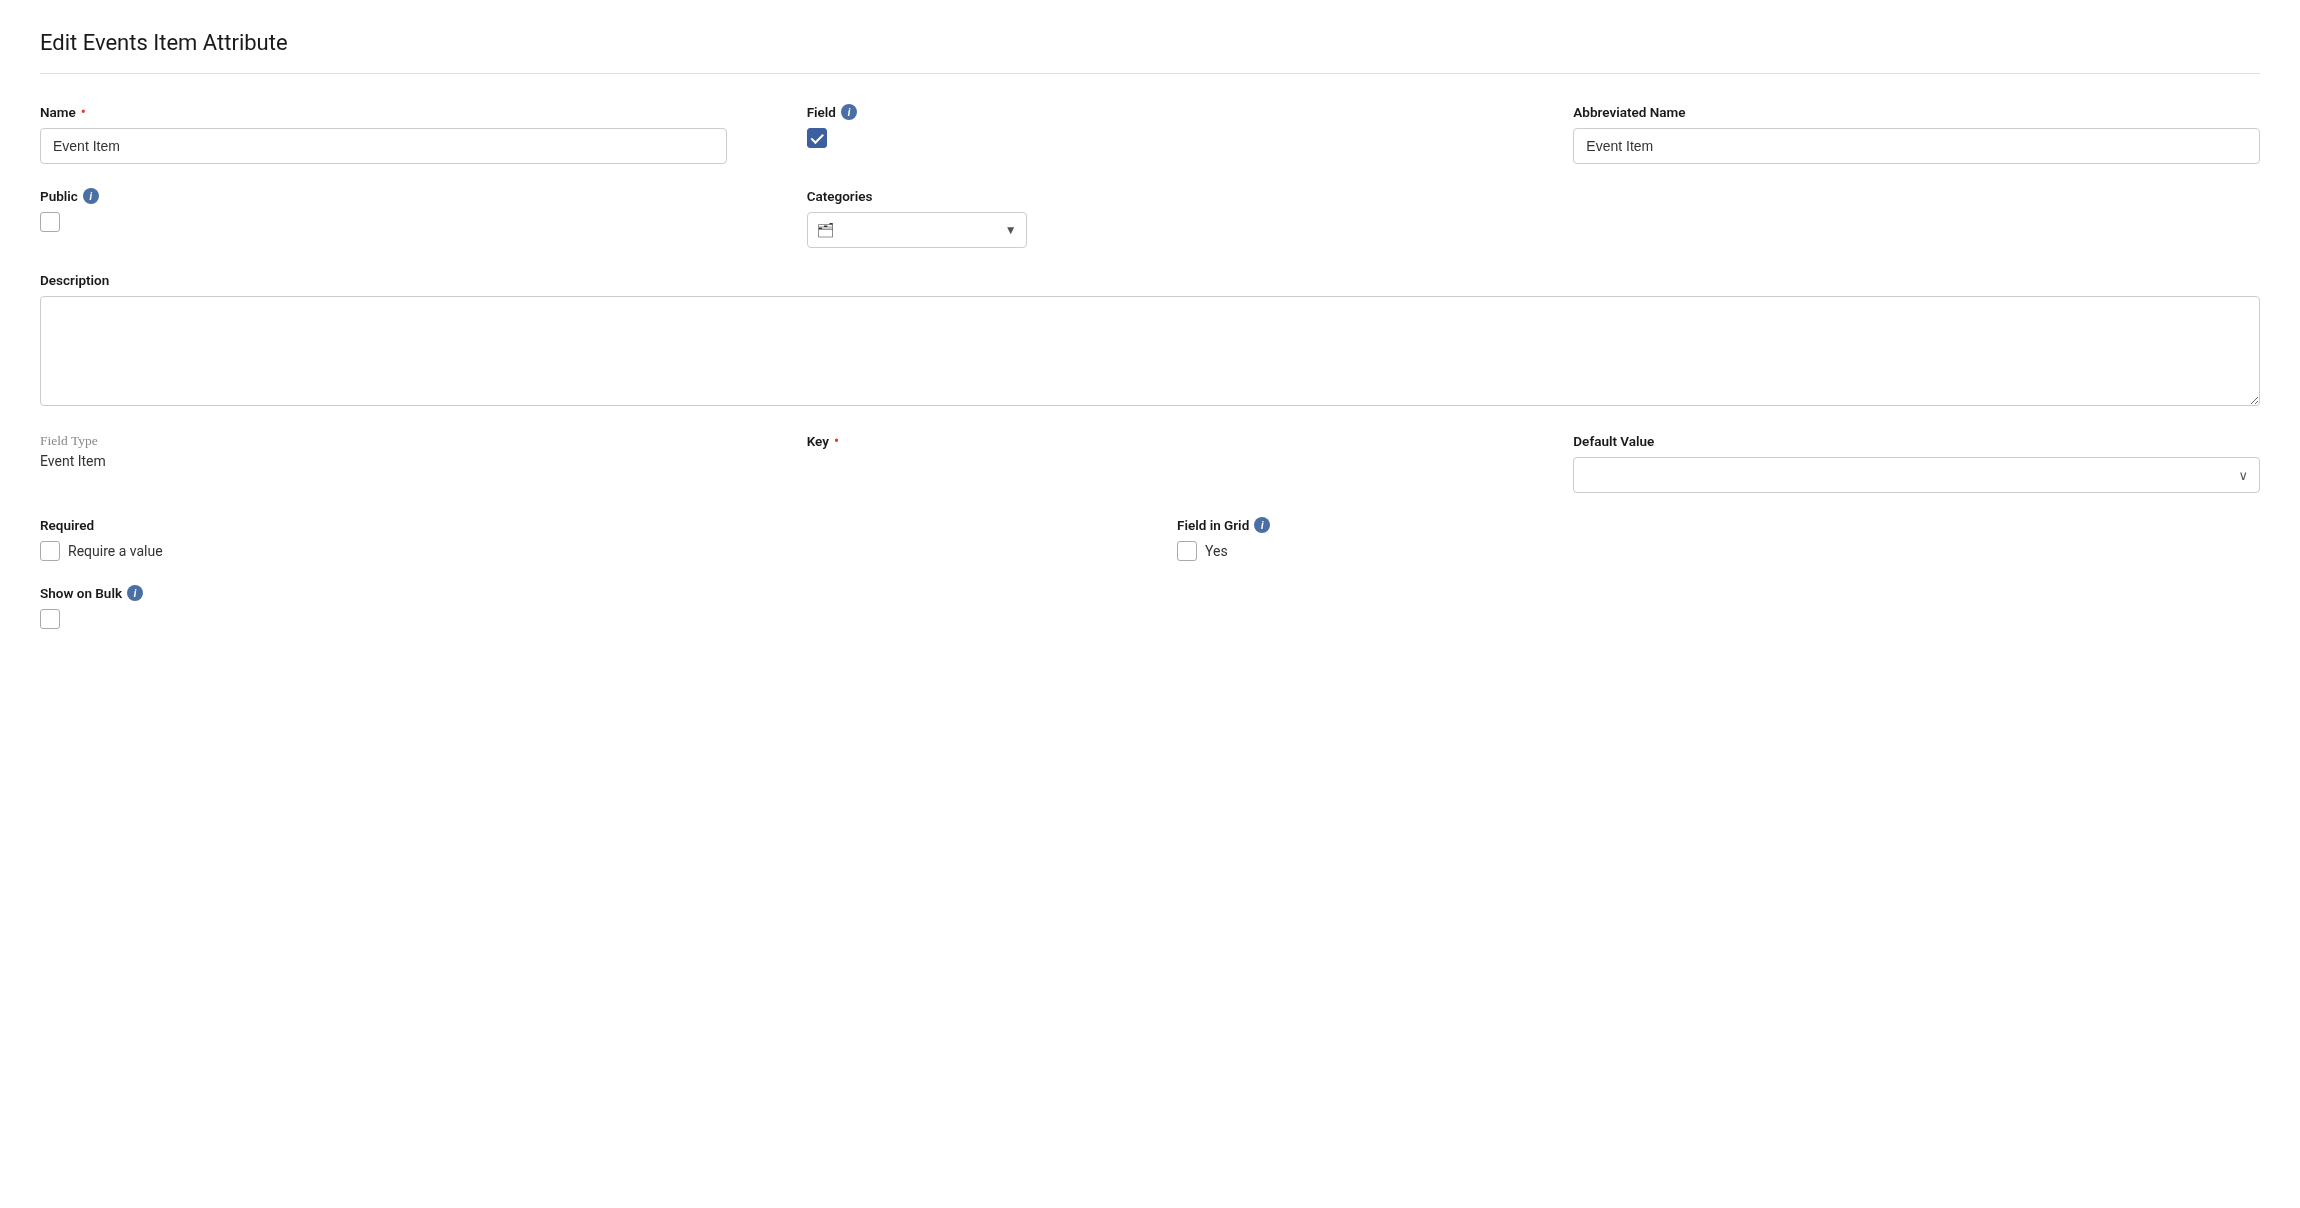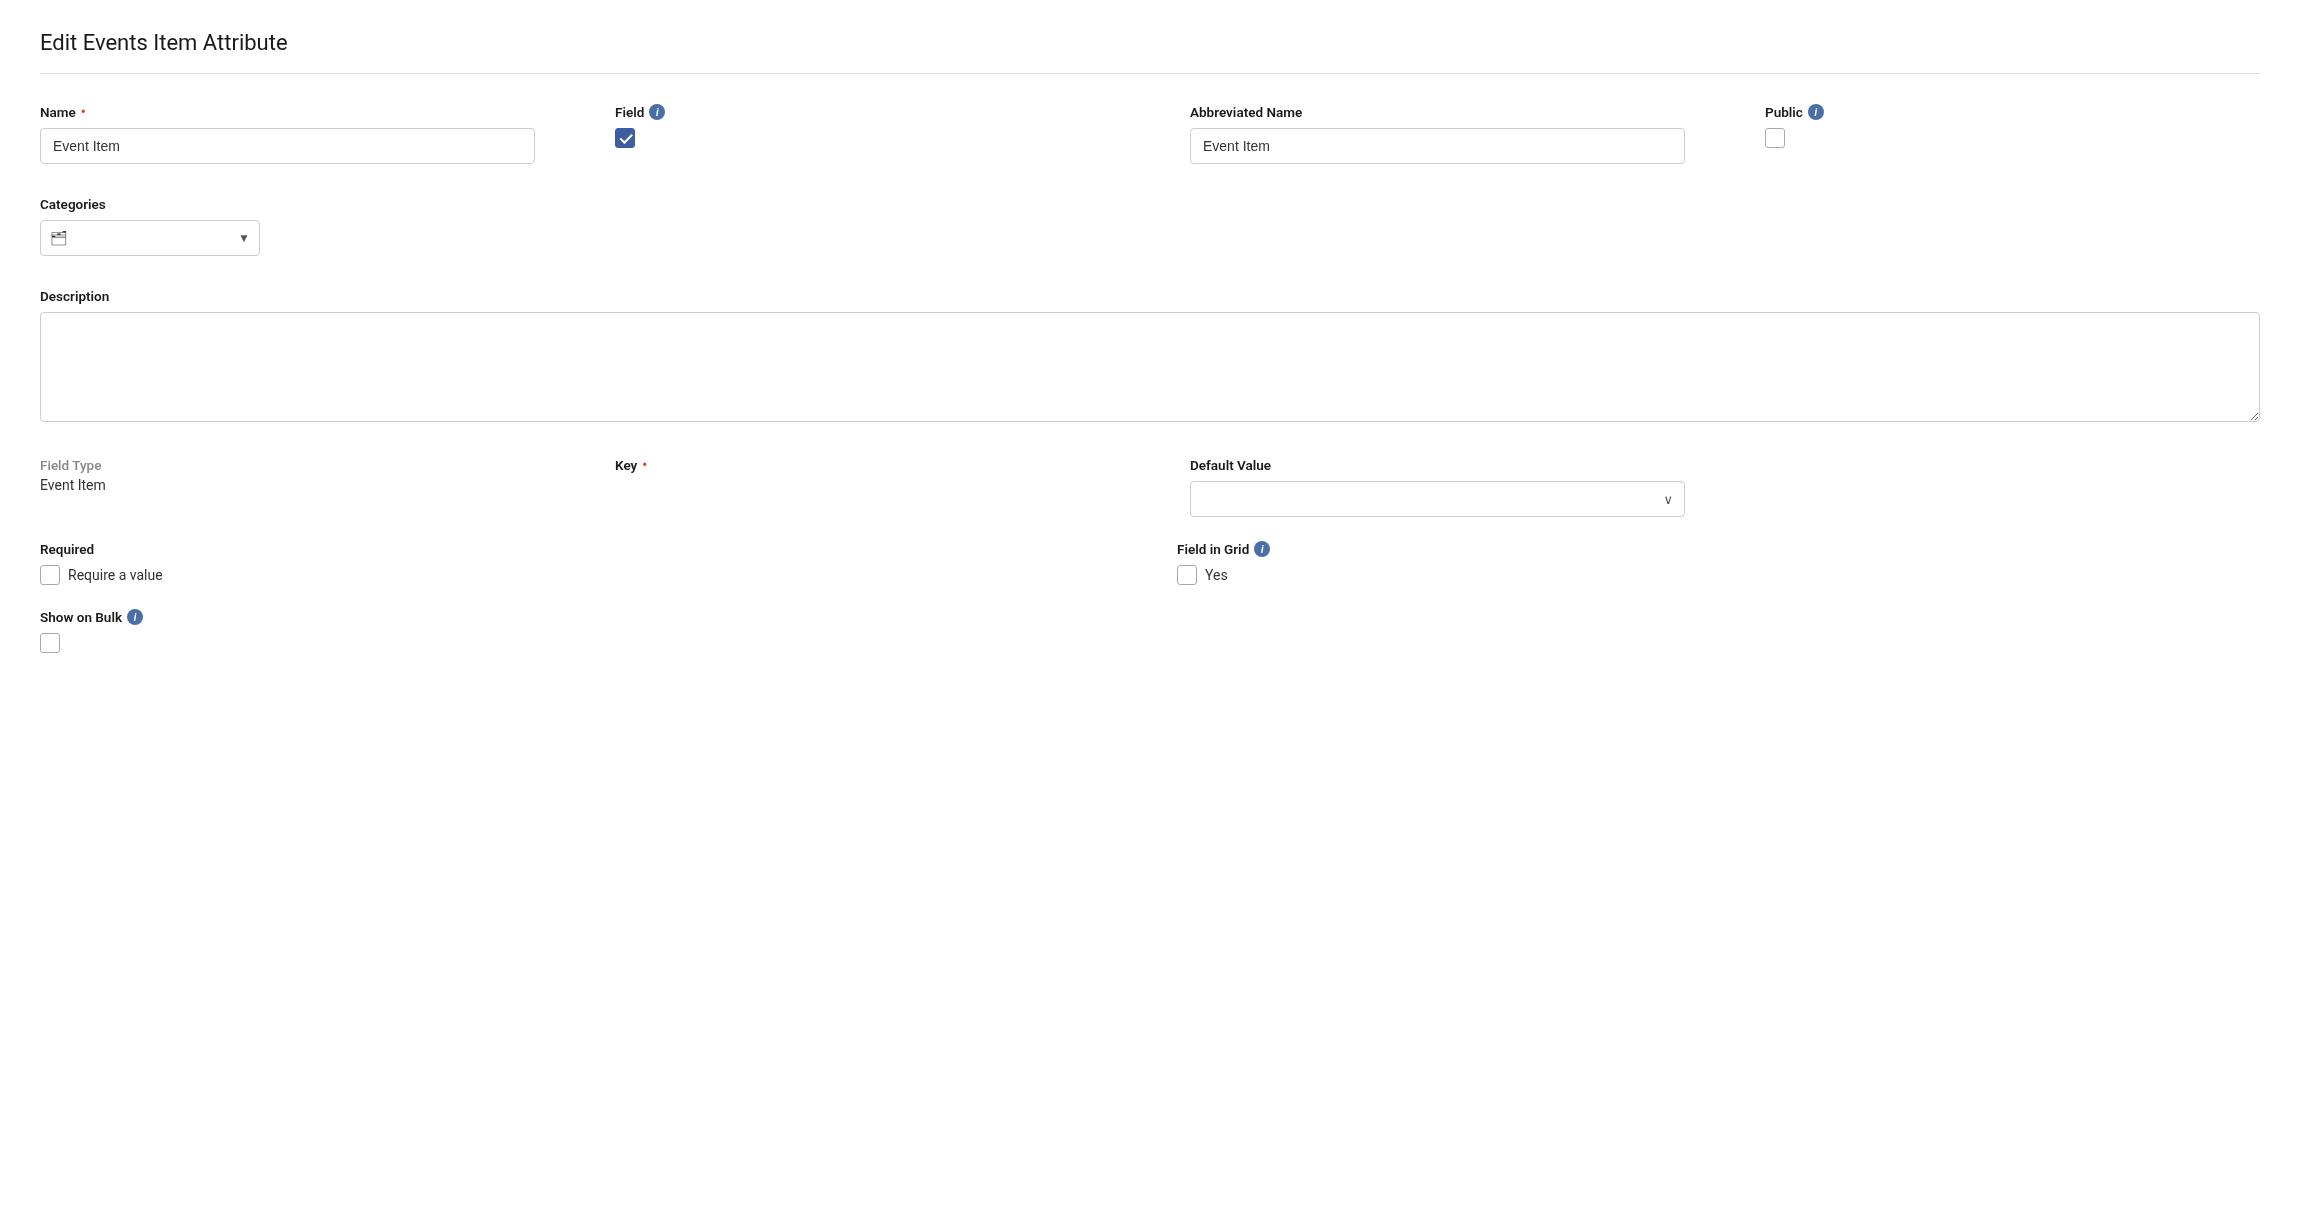--- a/index.html
+++ b/index.html
@@ -24,22 +24,22 @@
     }
 
     .divider {
       border: none;
       border-top: 1px solid #e0e0e0;
       margin-bottom: 30px;
     }
 
     .form-layout {
       display: grid;
-      grid-template-columns: 1fr 1fr 1fr 1fr;
-      gap: 8px 80px;
+      grid-template-columns: 1fr 1fr 1fr;
+      gap: 0 80px;
     }
 
     .form-group {
       margin-bottom: 24px;
     }
 
     .form-group.full-width {
       grid-column: 1 / -1;
     }
 
@@ -178,20 +178,21 @@
       font-size: 14px;
       color: #333;
       margin-top: 4px;
     }
 
     .field-type-label {
       font-size: 13.5px;
       color: #888;
       font-weight: 500;
       margin-bottom: 4px;
+      font-family: Liberation Serif, serif;
     }
 
     .default-value-select {
       width: 100%;
       border: 1px solid #ccc;
       border-radius: 4px;
       padding: 9px 36px 9px 12px;
       font-size: 14px;
       color: #333;
       background: #fff;

